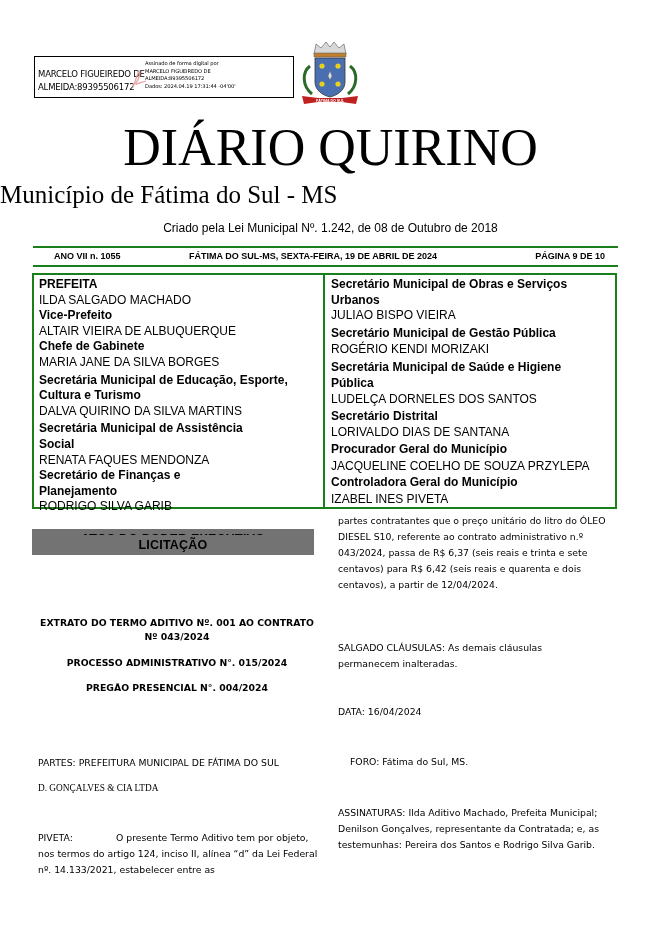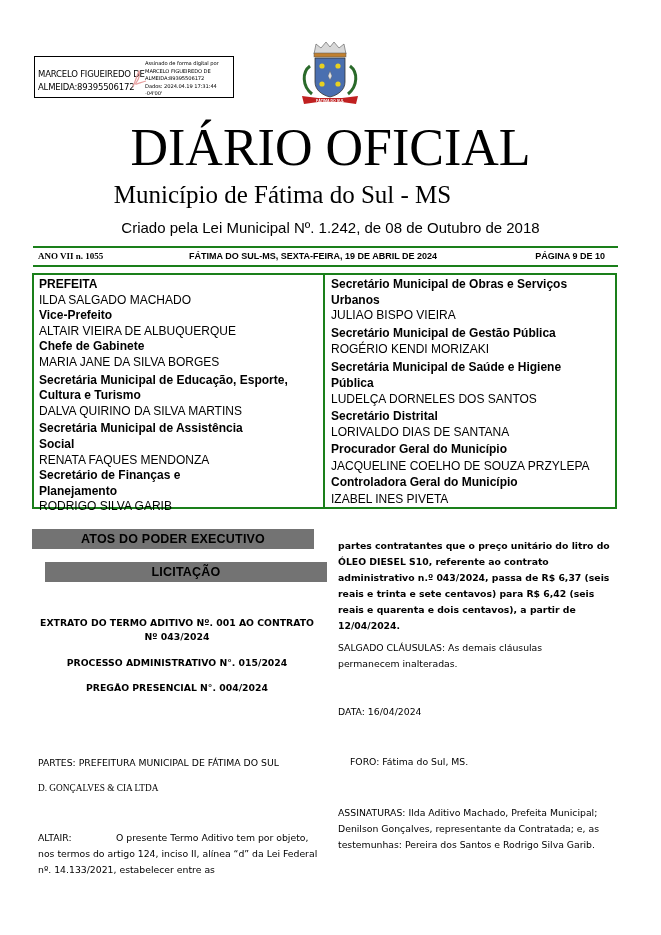--- a/index.html
+++ b/index.html
@@ -1,31 +1,31 @@
 <!DOCTYPE html>
 <html><head>
 <meta charset="utf-8">
 <style>
   html, body { margin:0; padding:0; background:#ffffff; }
   body { width:661px; height:935px; position:relative; overflow:hidden; font-family:"Liberation Sans", sans-serif; color:#000; }
 
-  .sig-box { position:absolute; left:34px; top:56px; width:200px; height:42px; border:1px solid #000; box-sizing:border-box; }
+  .sig-box { position:absolute; left:34px; top:56px; width:260px; height:42px; border:1px solid #000; box-sizing:border-box; }
   .sig-name { position:absolute; left:3px; top:11px; font-size:8.5px; line-height:13px; letter-spacing:-0.2px; font-family:"DejaVu Sans", sans-serif; }
   .sig-meta { position:absolute; left:110px; top:3px; font-size:5.2px; line-height:7.6px; font-family:"DejaVu Sans", sans-serif; letter-spacing:-0.1px; }
   .sig-mark { position:absolute; left:92px; top:10px; width:24px; height:24px; }
 
   .crest { position:absolute; left:288px; top:40px; width:84px; height:68px; }
 
   .title { position:absolute; left:0; top:118px; width:661px; text-align:center; font-family:"Liberation Serif", serif; font-size:52px; line-height:60px; }
-  .subtitle { position:absolute; left:0; top:180px; width:565px; text-align:center; font-family:"Liberation Serif", serif; font-size:25px; line-height:30px; }
-  .law { position:absolute; left:0; top:222px; width:661px; text-align:center; font-size:15px; line-height:12px; }
+  .subtitle { position:absolute; left:0; top:180px; width:565px; font-family:"Liberation Serif", serif; font-size:25px; line-height:30px; }
+  .law { position:absolute; left:0; top:222px; width:661px; text-align:center; font-size:12px; line-height:12px; }
 
   .hline { position:absolute; left:33px; width:585px; height:2px; background:#1a7f1a; }
   .infobar { position:absolute; left:38px; top:250px; width:570px; font-size:9px; font-weight:bold; line-height:12px; }
-  .infobar .l { position:absolute; left:0;font-family:Liberation Serif, serif; }
+  .infobar .l { position:absolute; left:16px; }
   .infobar .c { position:absolute; left:151px; }
   .infobar .r { position:absolute; right:3px; }
 
   .staff { position:absolute; left:32px; top:273px; width:585px; height:236px; border:2px solid #1a7f1a; box-sizing:border-box; }
   .staff .divider { position:absolute; left:289px; top:0; width:2px; height:232px; background:#1a7f1a; }
   .col { position:absolute; top:2px; font-size:12px; line-height:15.6px; }
   .col.left { left:5px; width:280px; }
   .col.right { left:297px; width:285px; }
   .role { font-weight:bold; }
   .person { margin-bottom:0; }
@@ -71,21 +71,21 @@
   </g>
   <path d="M42 31 L40 36 L42 40 L44 36 Z" fill="#e0e0e0" stroke="#555" stroke-width="0.4"></path>
 
   <path d="M22 26 C14 32, 14 46, 24 54" stroke="#2a6a2a" stroke-width="3" fill="none"></path>
   <path d="M62 26 C70 32, 70 46, 60 54" stroke="#2a6a2a" stroke-width="3" fill="none"></path>
 
   <path d="M14 56 L30 58 L54 58 L70 56 L68 64 L54 62 L30 62 L16 64 Z" fill="#c02020"></path>
   <text x="42" y="61.5" font-size="3.6" fill="#fff" text-anchor="middle" font-family="Liberation Sans, sans-serif" font-weight="bold">FÁTIMA DO SUL</text>
 </svg>
 
-<div class="title">DIÁRIO OFICIAL</div>
+<div class="title">DIÁRIO QUIRINO</div>
 <div class="subtitle">Município de Fátima do Sul - MS</div>
 <div class="law">Criado pela Lei Municipal Nº. 1.242, de 08 de Outubro de 2018</div>
 
 <div class="hline" style="top:246px;"></div>
 <div class="infobar">
   <span class="l">ANO VII n. 1055</span>
   <span class="c">FÁTIMA DO SUL-MS, SEXTA-FEIRA, 19 DE ABRIL DE 2024</span>
   <span class="r">PÁGINA 9 DE 10</span>
 </div>
 <div class="hline" style="top:265px;"></div>
@@ -116,32 +116,32 @@
     <div class="role" style="margin-top:2px;">Secretária Municipal de Educação, Esporte, Cultura e Turismo</div>
     <div class="person">DALVA QUIRINO DA SILVA MARTINS</div>
     <div class="role" style="margin-top:2px;width:235px;">Secretária Municipal de Assistência Social</div>
     <div class="person">RENATA FAQUES MENDONZA</div>
     <div class="role" style="width:170px;">Secretário de Finanças e Planejamento</div>
     <div class="person">RODRIGO SILVA GARIB</div>
   </div>
 </div>
 
 <div class="banner" style="top:529px;">ATOS DO PODER EXECUTIVO</div>
-<div class="banner" style="top:562px;margin-left:13px;">LICITAÇÃO</div>
+<div class="banner" style="top:535px;">LICITAÇÃO</div>
 
 <div class="doc">
   <div class="ctr-head" style="top:616px;">EXTRATO DO TERMO ADITIVO Nº. 001 AO CONTRATO Nº 043/2024</div>
   <div class="ctr-head" style="top:656px;">PROCESSO ADMINISTRATIVO N°. 015/2024</div>
   <div class="ctr-head" style="top:681px;">PREGÃO PRESENCIAL N°. 004/2024</div>
 
   <div class="para l-col" style="top:755px;">PARTES: PREFEITURA MUNICIPAL DE FÁTIMA DO SUL</div>
   <div class="para l-col" style="top:780px;font-family:Liberation Serif, serif;">D. GONÇALVES &amp; CIA LTDA</div>
 
   <div class="para l-col" style="top:830px;">
-    <span style="display:inline-block;width:78px;">ALTAIR:</span><span>O presente Termo Aditivo tem por objeto, nos termos do artigo 124, inciso II, alínea “d” da Lei Federal nº. 14.133/2021, estabelecer entre as</span>
+    <span style="display:inline-block;width:78px;">PIVETA:</span><span>O presente Termo Aditivo tem por objeto, nos termos do artigo 124, inciso II, alínea “d” da Lei Federal nº. 14.133/2021, estabelecer entre as</span>
   </div>
 
-  <div class="para r-col" style="top:538px;font-weight:bold;">partes contratantes que o preço unitário do litro do ÓLEO DIESEL S10, referente ao contrato administrativo n.º 043/2024, passa de R$ 6,37 (seis reais e trinta e sete centavos) para R$ 6,42 (seis reais e quarenta e dois centavos), a partir de 12/04/2024.</div>
+  <div class="para r-col" style="top:513px;">partes contratantes que o preço unitário do litro do ÓLEO DIESEL S10, referente ao contrato administrativo n.º 043/2024, passa de R$ 6,37 (seis reais e trinta e sete centavos) para R$ 6,42 (seis reais e quarenta e dois centavos), a partir de 12/04/2024.</div>
   <div class="para r-col" style="top:640px;width:220px;">SALGADO CLÁUSULAS: As demais cláusulas permanecem inalteradas.</div>
   <div class="para r-col" style="top:704px;">DATA:  16/04/2024</div>
   <div class="para r-col" style="top:754px;margin-left:12px;">FORO:  Fátima do Sul, MS.</div>
   <div class="para r-col" style="top:805px;">ASSINATURAS: Ilda Aditivo Machado, Prefeita Municipal; Denilson Gonçalves, representante da Contratada; e, as testemunhas:  Pereira dos Santos e Rodrigo Silva Garib.</div>
 </div>
 
 </body></html>

